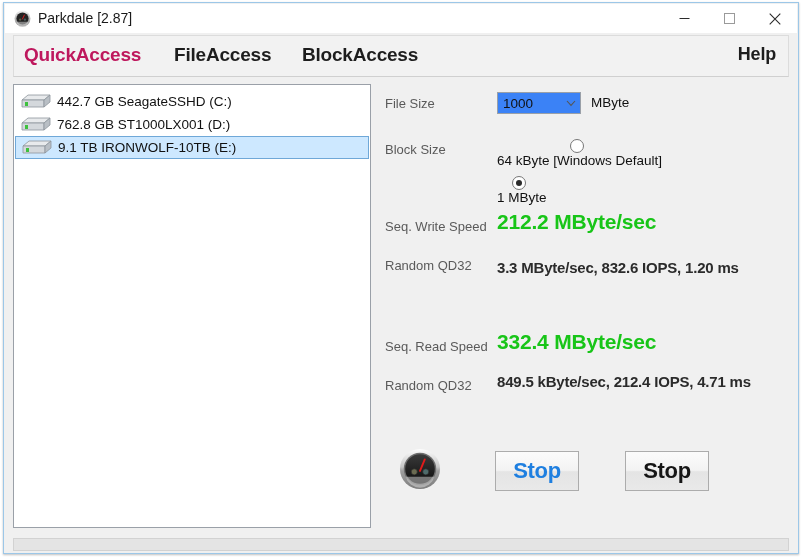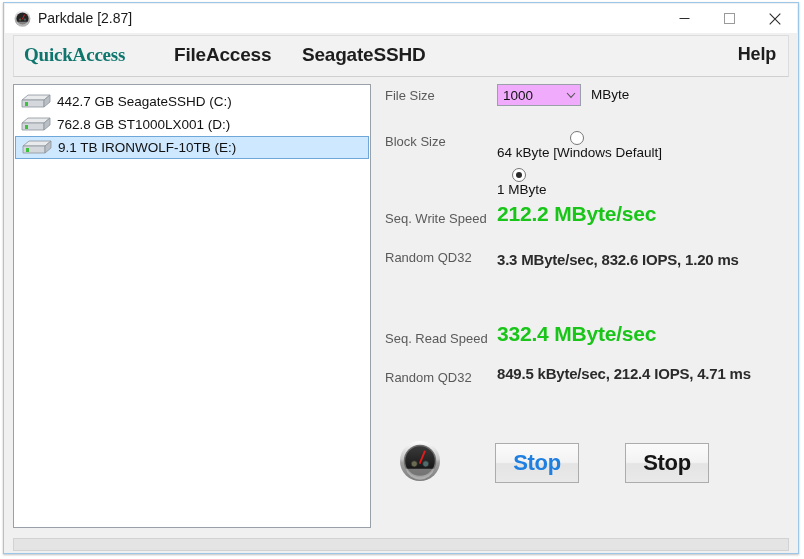--- a/index.html
+++ b/index.html
@@ -82,21 +82,21 @@
   }
   .tab {
     position: absolute;
     top: 8px;
     font-size: 19px;
     font-weight: bold;
     color: #1d1d1d;
     white-space: nowrap;
     letter-spacing: -0.2px;
   }
-  .tab.active { color: #0f766e; font-family: Liberation Serif, serif; }
+  .tab.active { color: #be185d; }
   .tab-quick { left: 10px; }
   .tab-file  { left: 160px; }
   .tab-block { left: 288px; }
   .tab-help  { right: 12px; font-size: 18px; }
 
   
   .drivelist {
     position: absolute;
     left: 8px; top: 80px;
     width: 358px; height: 444px;
@@ -126,34 +126,34 @@
     flex: none;
     margin-right: 5px;
   }
   .drive-label {
     font-size: 13.5px;
     color: #111111;
     white-space: nowrap;
   }
 
   
-  .panel { position: absolute; left: 376px; top: 64px; width: 410px; height: 444px; }
+  .panel { position: absolute; left: 376px; top: 72px; width: 410px; height: 444px; }
 
   .lbl {
     position: absolute;
     font-size: 13px;
     color: #5a5a5a;
     white-space: nowrap;
   }
 
   .combo {
     position: absolute;
     left: 116px; top: 16px;
     width: 84px; height: 22px;
-    background: #f0abfc;
+    background: #3b82f6;
     border: 1px solid #9aa0a8;
     box-sizing: border-box;
     display: flex;
     align-items: center;
   }
   .combo-value {
     font-size: 13.5px;
     color: #111;
     padding-left: 5px;
     flex: 1;
@@ -294,21 +294,21 @@
         <svg width="12" height="12" viewBox="0 0 12 12">
               <path d="M0.7 0.7 L11.3 11.3 M11.3 0.7 L0.7 11.3" stroke="#2b2b2b" stroke-width="1.1"></path>
             </svg>
       </div>
     </div>
   </div>
 
   <div class="tabbar">
     <div class="tab active tab-quick">QuickAccess</div>
     <div class="tab tab-file">FileAccess</div>
-    <div class="tab tab-block">SeagateSSHD</div>
+    <div class="tab tab-block">BlockAccess</div>
     <div class="tab tab-help">Help</div>
   </div>
 
   <div class="drivelist">
     <div class="drive-row">
       <span class="drive-icon">
         <svg viewBox="0 0 32 19" width="32" height="19">
           <path d="M2 8 L8 3 L30 3 L24 8 Z" fill="#e8eaec" stroke="#8e959c" stroke-width="0.8"></path>
           <path d="M2 8 L24 8 L24 15 L2 15 Z" fill="#d4d8dc" stroke="#8e959c" stroke-width="0.8"></path>
           <path d="M24 8 L30 3 L30 10 L24 15 Z" fill="#b9bfc5" stroke="#8e959c" stroke-width="0.8"></path>

